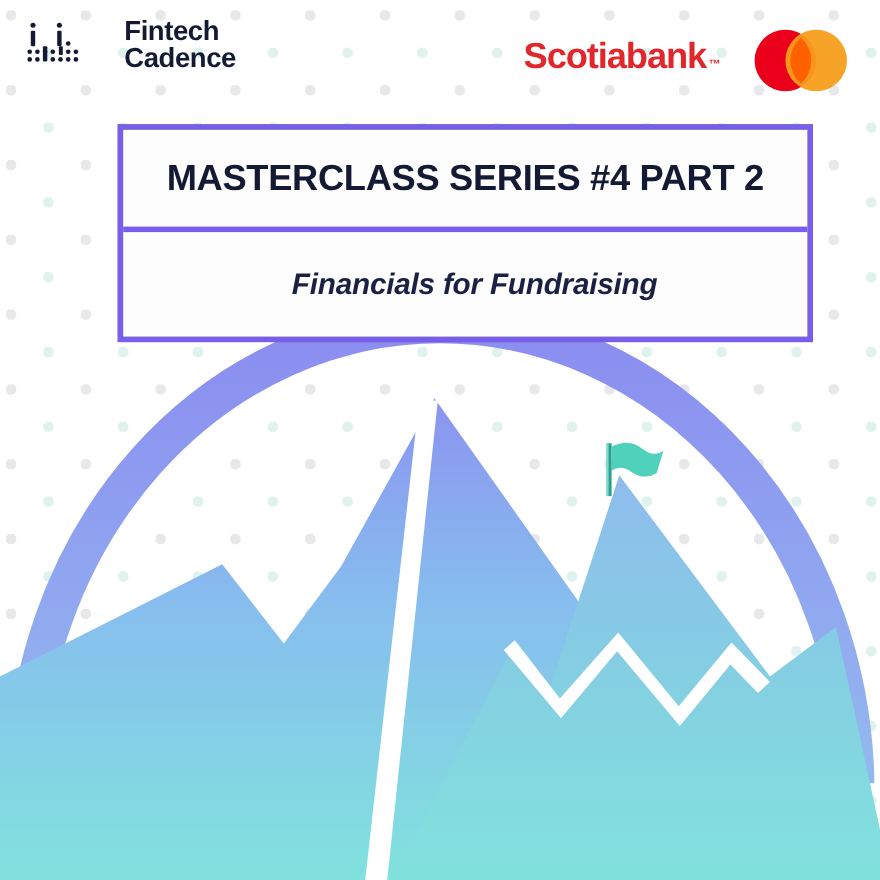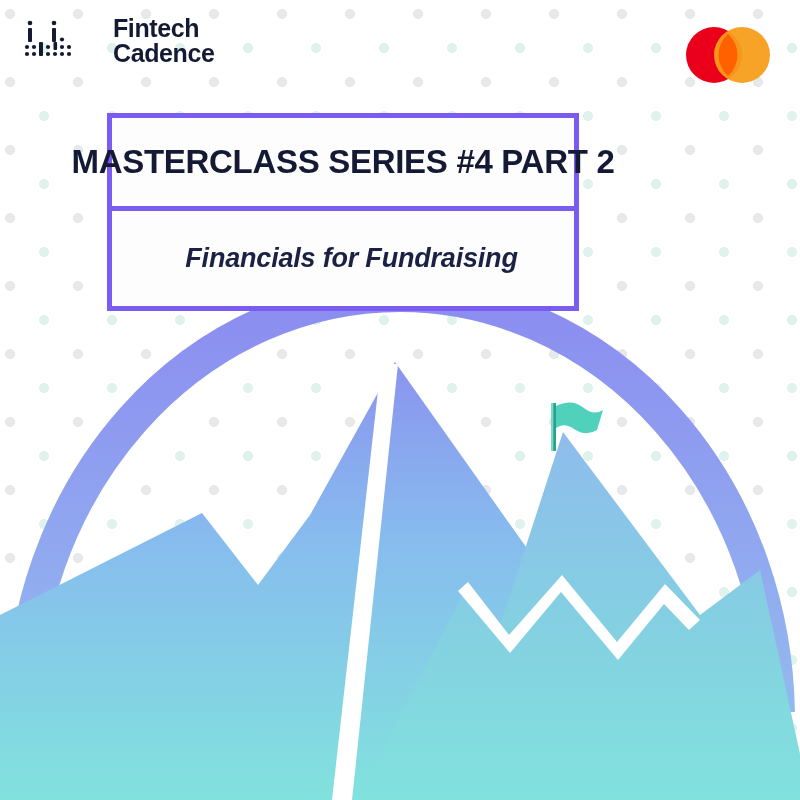--- a/index.html
+++ b/index.html
@@ -38,21 +38,21 @@
   .mc{position:absolute;right:24px;top:25px;width:96px;height:60px;z-index:6;}
 
   
   .arc{position:absolute;left:0;top:290px;width:800px;height:430px;z-index:1;}
 
   
   .mountains{position:absolute;left:0;top:330px;width:800px;height:470px;z-index:2;}
 
   
   .panel{
-    position:absolute;left:107px;top:113px;width:472px;
+    position:absolute;left:107px;top:113px;width:632px;
     border:5px solid #7b5cf0;background:#4d7c0f;z-index:5;box-sizing:border-box;
   }
   .panel-title{
     height:88px;display:flex;align-items:center;justify-content:center;
     border-bottom:5px solid #7b5cf0;background:#fdfdfd;
   }
   .panel-title span{
     font-size:33px;font-weight:700;color:#141a33;letter-spacing:-0.3px;
     font-family:"Liberation Sans",sans-serif;white-space:nowrap;
   }
@@ -142,20 +142,24 @@
         <rect x="15" y="26" width="4" height="14" rx="1"></rect>
         <rect x="29.5" y="26" width="3.6" height="8" rx="1"></rect>
       </g>
     </svg>
     <div class="fc-words">
       <span>Fintech</span>
       <span>Cadence</span>
     </div>
   </div>
 
+  <div class="scotia">
+    <span class="scotia-word">Scotiabank</span>
+    <span class="scotia-tm">™</span>
+  </div>
 
   <svg class="mc" viewBox="0 0 96 60">
     <circle cx="34" cy="30" r="28" fill="#eb001b"></circle>
     <circle cx="62" cy="30" r="28" fill="#f79e1b" fill-opacity="0.95"></circle>
     <path d="M 48 9 A 28 28 0 0 0 48 51 A 28 28 0 0 0 48 9 Z" fill="#ff6000"></path>
   </svg>
 
   <div class="panel">
     <div class="panel-title">
       <span>MASTERCLASS SERIES #4 PART 2</span>

